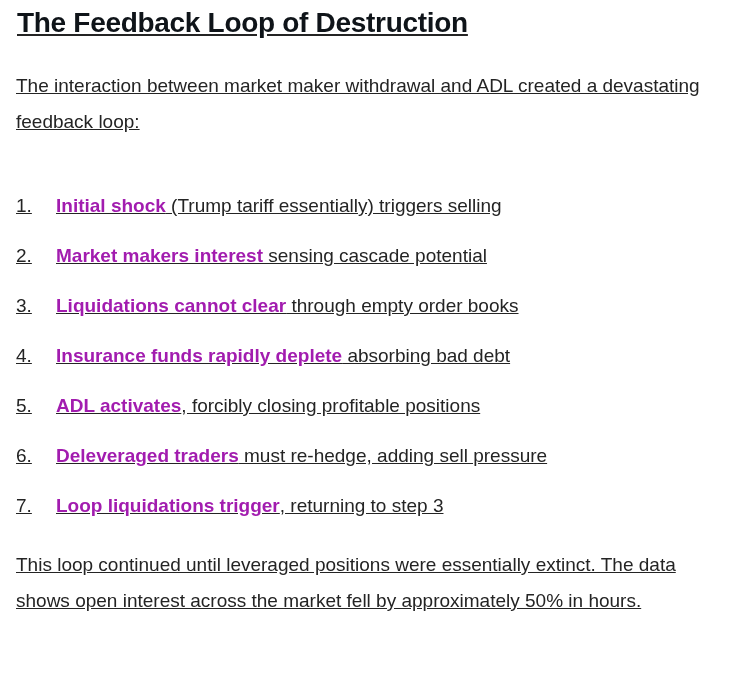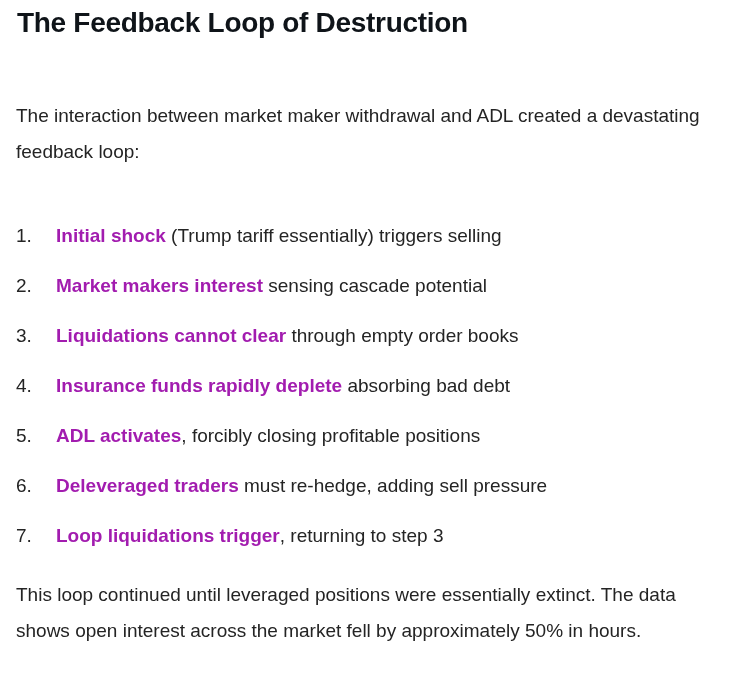--- a/index.html
+++ b/index.html
@@ -10,38 +10,39 @@
   body {
     font-family: "Liberation Sans", "DejaVu Sans", sans-serif;
     color: #242424;
     width: 742px;
     height: 676px;
     overflow: hidden;
     box-sizing: border-box;
   }
   .article {
     padding: 0 20px 0 16px;
+    text-decoration: underline;
   }
   .article-title {
     margin: 4px 0 0 1px;
     font-size: 28px;
     line-height: 38px;
     font-weight: 800;
     letter-spacing: -0.3px;
     color: #0f1419;
   }
   .paragraph {
     font-size: 19px;
     line-height: 36px;
     font-weight: 400;
     color: #242424;
     margin: 0;
   }
   .intro-paragraph {
-    margin-top: 56px;
+    margin-top: 26px;
     max-width: 700px;
   }
   .numbered-list {
     margin: 48px 0 0 0;
     padding: 0;
     list-style: none;
   }
   .list-item {
     display: flex;
     align-items: flex-start;

